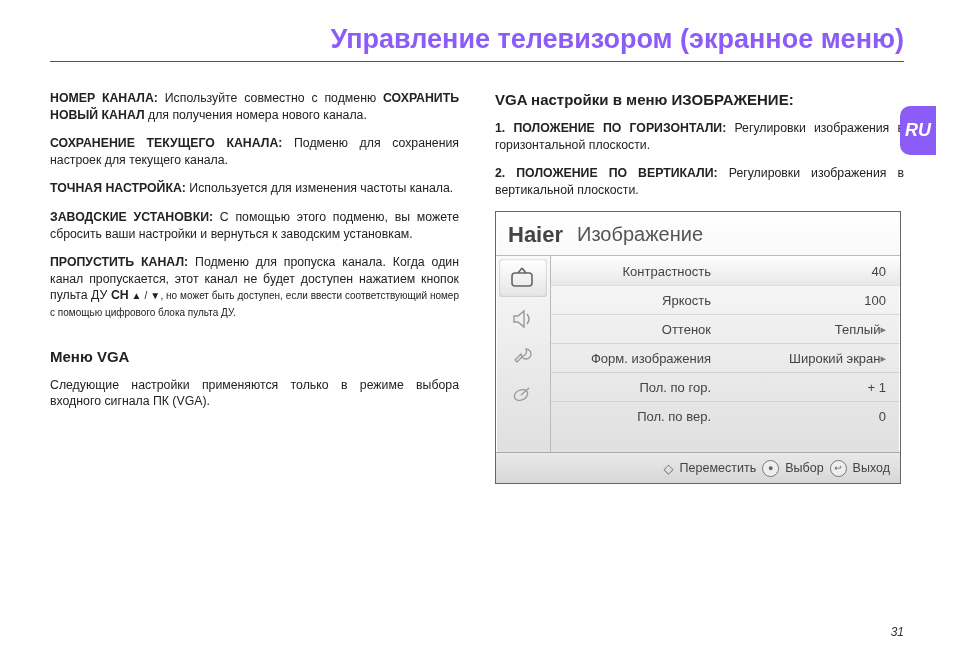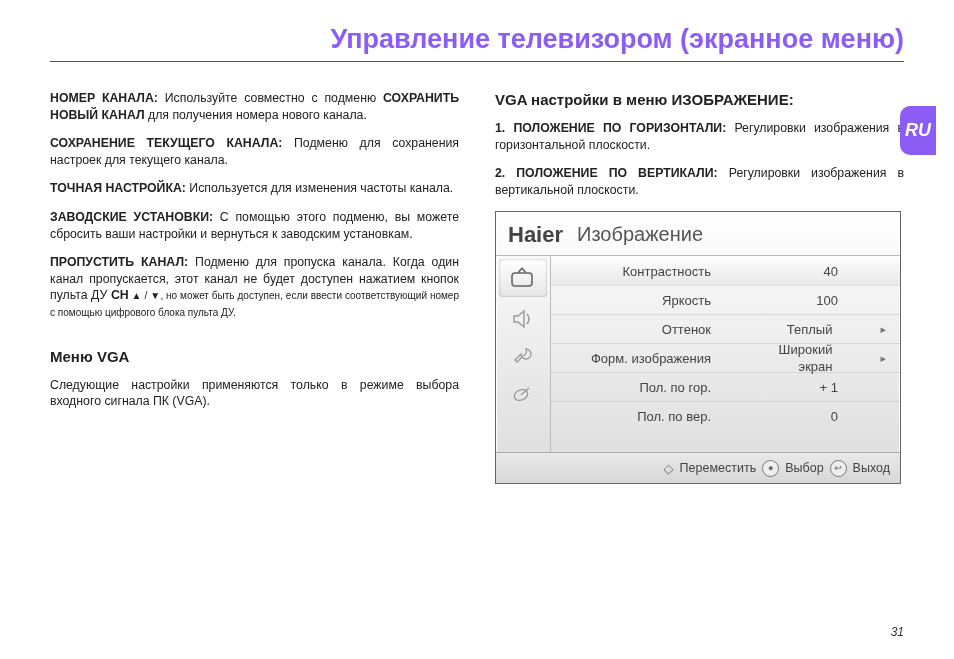--- a/index.html
+++ b/index.html
@@ -104,21 +104,20 @@
     border-left: 1px solid #bbb;
   }
   .osd-row {
     display: flex;
     align-items: center;
     height: 28px;
     padding: 0 14px 0 10px;
     font-size: 13px;
     color: #444;
     border-bottom: 1px solid rgba(180,180,180,0.4);
-    gap: 48px;
   }
   .osd-row .lbl { flex: 0 0 150px; }
   .osd-row .val { flex: 1; }
   .osd-row .chev { color: #777; font-size: 11px; }
   .osd-row.sel {
     background: linear-gradient(#fdfdfd, #e8e8e8);
     border-top: 1px solid #fff;
   }
   .osd-foot {
     border-top: 1px solid #aaa;

